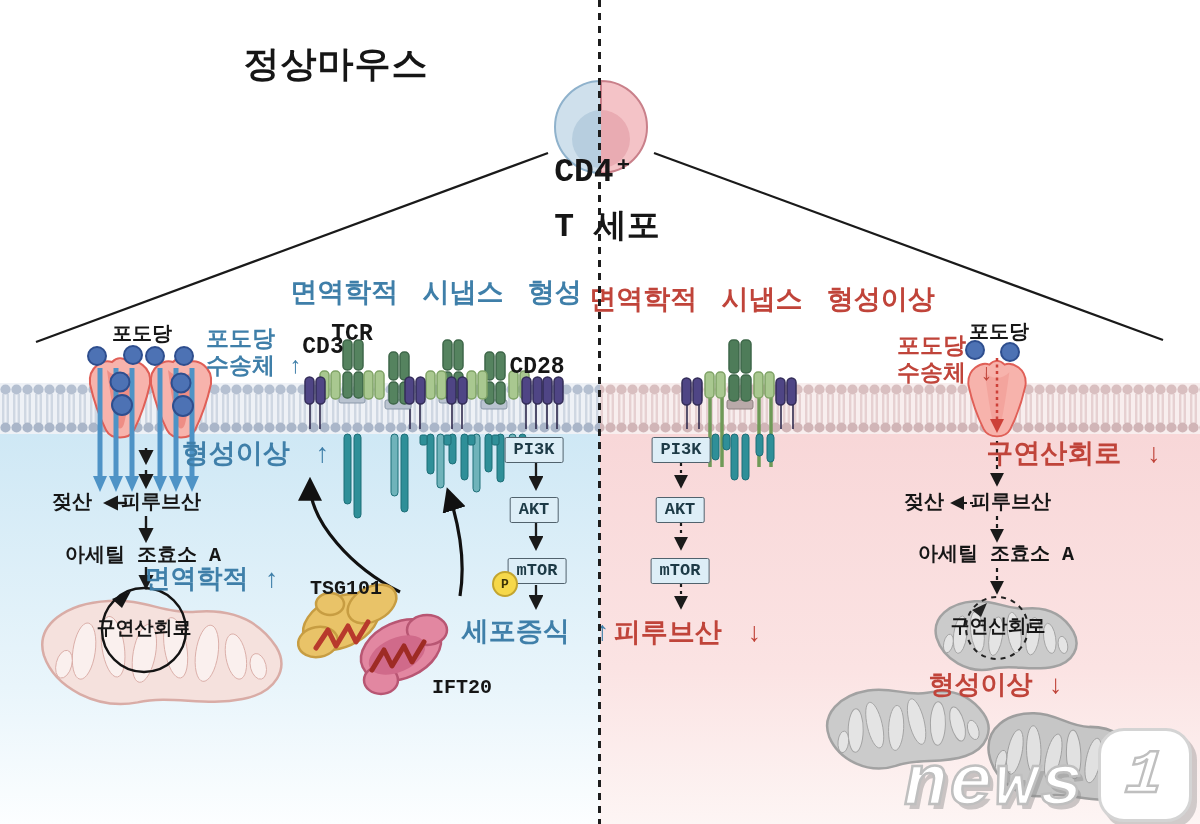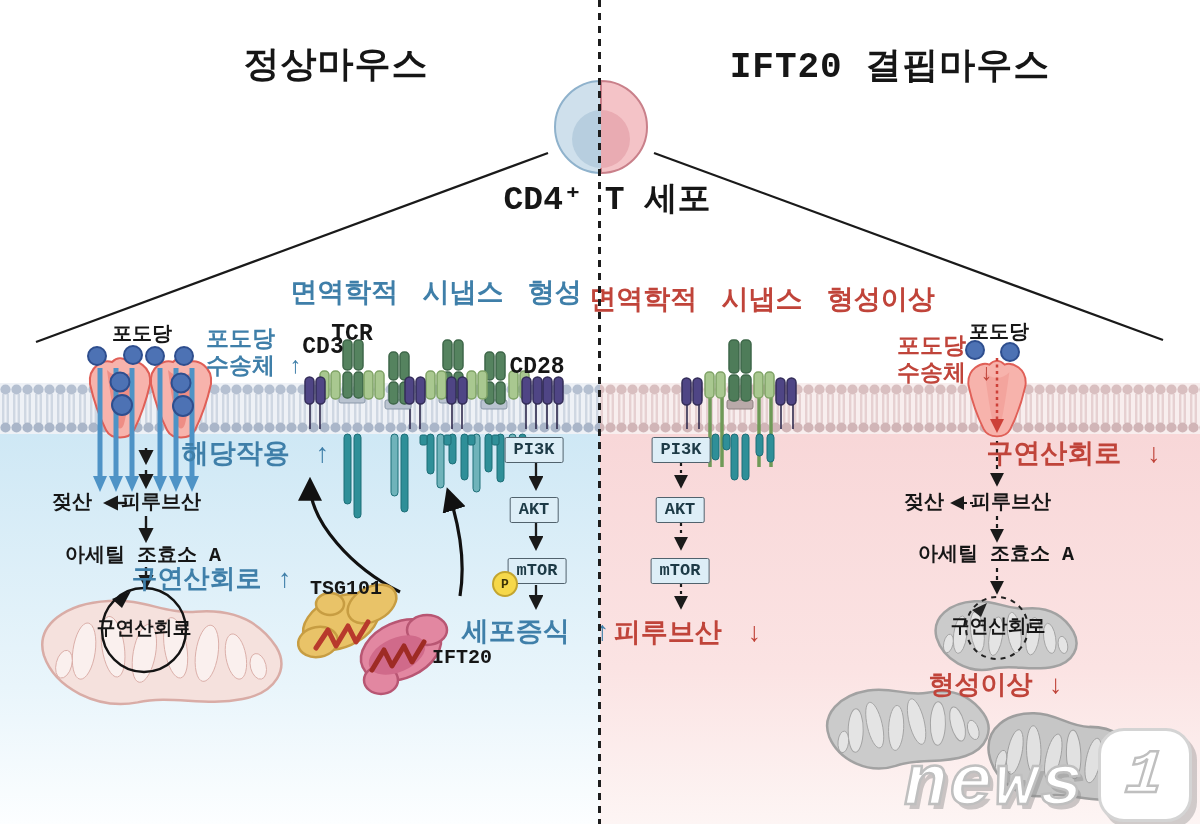--- a/index.html
+++ b/index.html
@@ -12,21 +12,21 @@
   .red{color:#c0443a;}
   .t36{font-size:36px;letter-spacing:1px;}
   .t33{font-size:33px;}
   .t27{font-size:27px;word-spacing:8px;}
   .t26{font-size:26px;}
   .t23{font-size:23px;}
   .t20{font-size:20px;}
   .t18{font-size:19px;font-weight:600;}
   .t17{font-size:23px;}
   .block{position:absolute;transform:none;font-weight:700;line-height:1.18;white-space:nowrap;}
-  .cellword{display:flex;gap:22px;}
+  .cellword{display:flex;gap:22px;flex-direction:column;}
   .pbox{position:absolute;transform:translate(-50%,-50%);background:#ddeef7;
         border:1.7px solid #51626d;border-radius:2px;padding:2px 8px 3px;
         font-size:17px;font-weight:600;color:#1d3a46;white-space:nowrap;}
   .pbadge{position:absolute;transform:translate(-50%,-50%);width:22px;height:22px;
         border-radius:50%;background:#f6d84a;border:2px solid #c3a52f;
         font-size:13px;font-weight:700;color:#3c3306;display:flex;
         align-items:center;justify-content:center;}
   #divider{position:absolute;left:598px;top:0;width:3px;height:824px;
         background:repeating-linear-gradient(to bottom,#1d1d1d 0 7px,transparent 7px 13px);}
   
@@ -387,54 +387,53 @@
 
   <g>
     <path d="M601,81 A46,46 0 0 0 601,173 Z" fill="#cfe0ec" stroke="#8fb2cc" stroke-width="2"></path>
     <path d="M601,81 A46,46 0 0 1 601,173 Z" fill="#f4c3c7" stroke="#c9808a" stroke-width="2"></path>
     <path d="M601,110 A29,29 0 0 0 601,168 Z" fill="#b7cedf"></path>
     <path d="M601,110 A29,29 0 0 1 601,168 Z" fill="#e9abb2"></path>
   </g>
 </svg>
 
 <div class="lbl t36" style="left:336px;top:67px">정상마우스</div>
-<div class="lbl t36" style="left:890px;top:68px">IFT20 결핍마우스</div>
 
 <div class="lbl t33 cellword" style="left:607px;top:200px">
   <span>CD4⁺</span>
   <span>T 세포</span>
 </div>
 
 <div class="lbl t27 red" style="left:762px;top:301px">면역학적 시냅스 형성이상</div>
 <div class="lbl t27 blue" style="left:436px;top:294px">면역학적 시냅스 형성</div>
 
 <div class="lbl t17" style="left:352px;top:334px">TCR</div>
 <div class="lbl t17" style="left:323px;top:347px">CD3</div>
 <div class="lbl t17" style="left:537px;top:367px">CD28</div>
 
 <div class="lbl t20" style="left:142px;top:335px">포도당</div>
 <div class="block t23 blue" style="left:206px;top:327px">
   <div>포도당</div>
   <div>수송체 ↑</div>
 </div>
-<div class="lbl t27 blue" style="left:256px;top:455px">해당작용 ↑</div>
+<div class="lbl t27 blue" style="left:256px;top:455px">형성이상 ↑</div>
 <div class="lbl t20" style="left:72px;top:503px">젖산</div>
 <div class="lbl t20" style="left:161px;top:503px">피루브산</div>
 <div class="lbl t20" style="left:143px;top:556px">아세틸 조효소 A</div>
-<div class="lbl t26 blue" style="left:212px;top:580px">구연산회로 ↑</div>
+<div class="lbl t26 blue" style="left:212px;top:580px">면역학적 ↑</div>
 <div class="lbl t18" style="left:144px;top:629px">구연산회로</div>
 
 <div class="pbox" style="left:534px;top:450px">PI3K</div>
 <div class="pbox" style="left:534px;top:510px">AKT</div>
 <div class="pbox" style="left:537px;top:571px">mTOR</div>
 <div class="pbadge" style="left:505px;top:584px">P</div>
 <div class="lbl t27 blue" style="left:536px;top:633px">세포증식 ↑</div>
 
 <div class="lbl t20" style="left:346px;top:589px">TSG101</div>
-<div class="lbl t20" style="left:462px;top:658px">IFT20</div>
+<div class="lbl t20" style="left:462px;top:688px">IFT20</div>
 
 <div class="pbox" style="left:681px;top:450px">PI3K</div>
 <div class="pbox" style="left:680px;top:510px">AKT</div>
 <div class="pbox" style="left:680px;top:571px">mTOR</div>
 <div class="lbl t27 red" style="left:688px;top:634px">피루브산 ↓</div>
 
 <div class="lbl t20" style="left:999px;top:333px">포도당</div>
 <div class="block t23 red" style="left:897px;top:334px">
   <div>포도당</div>
   <div>수송체 ↓</div>

